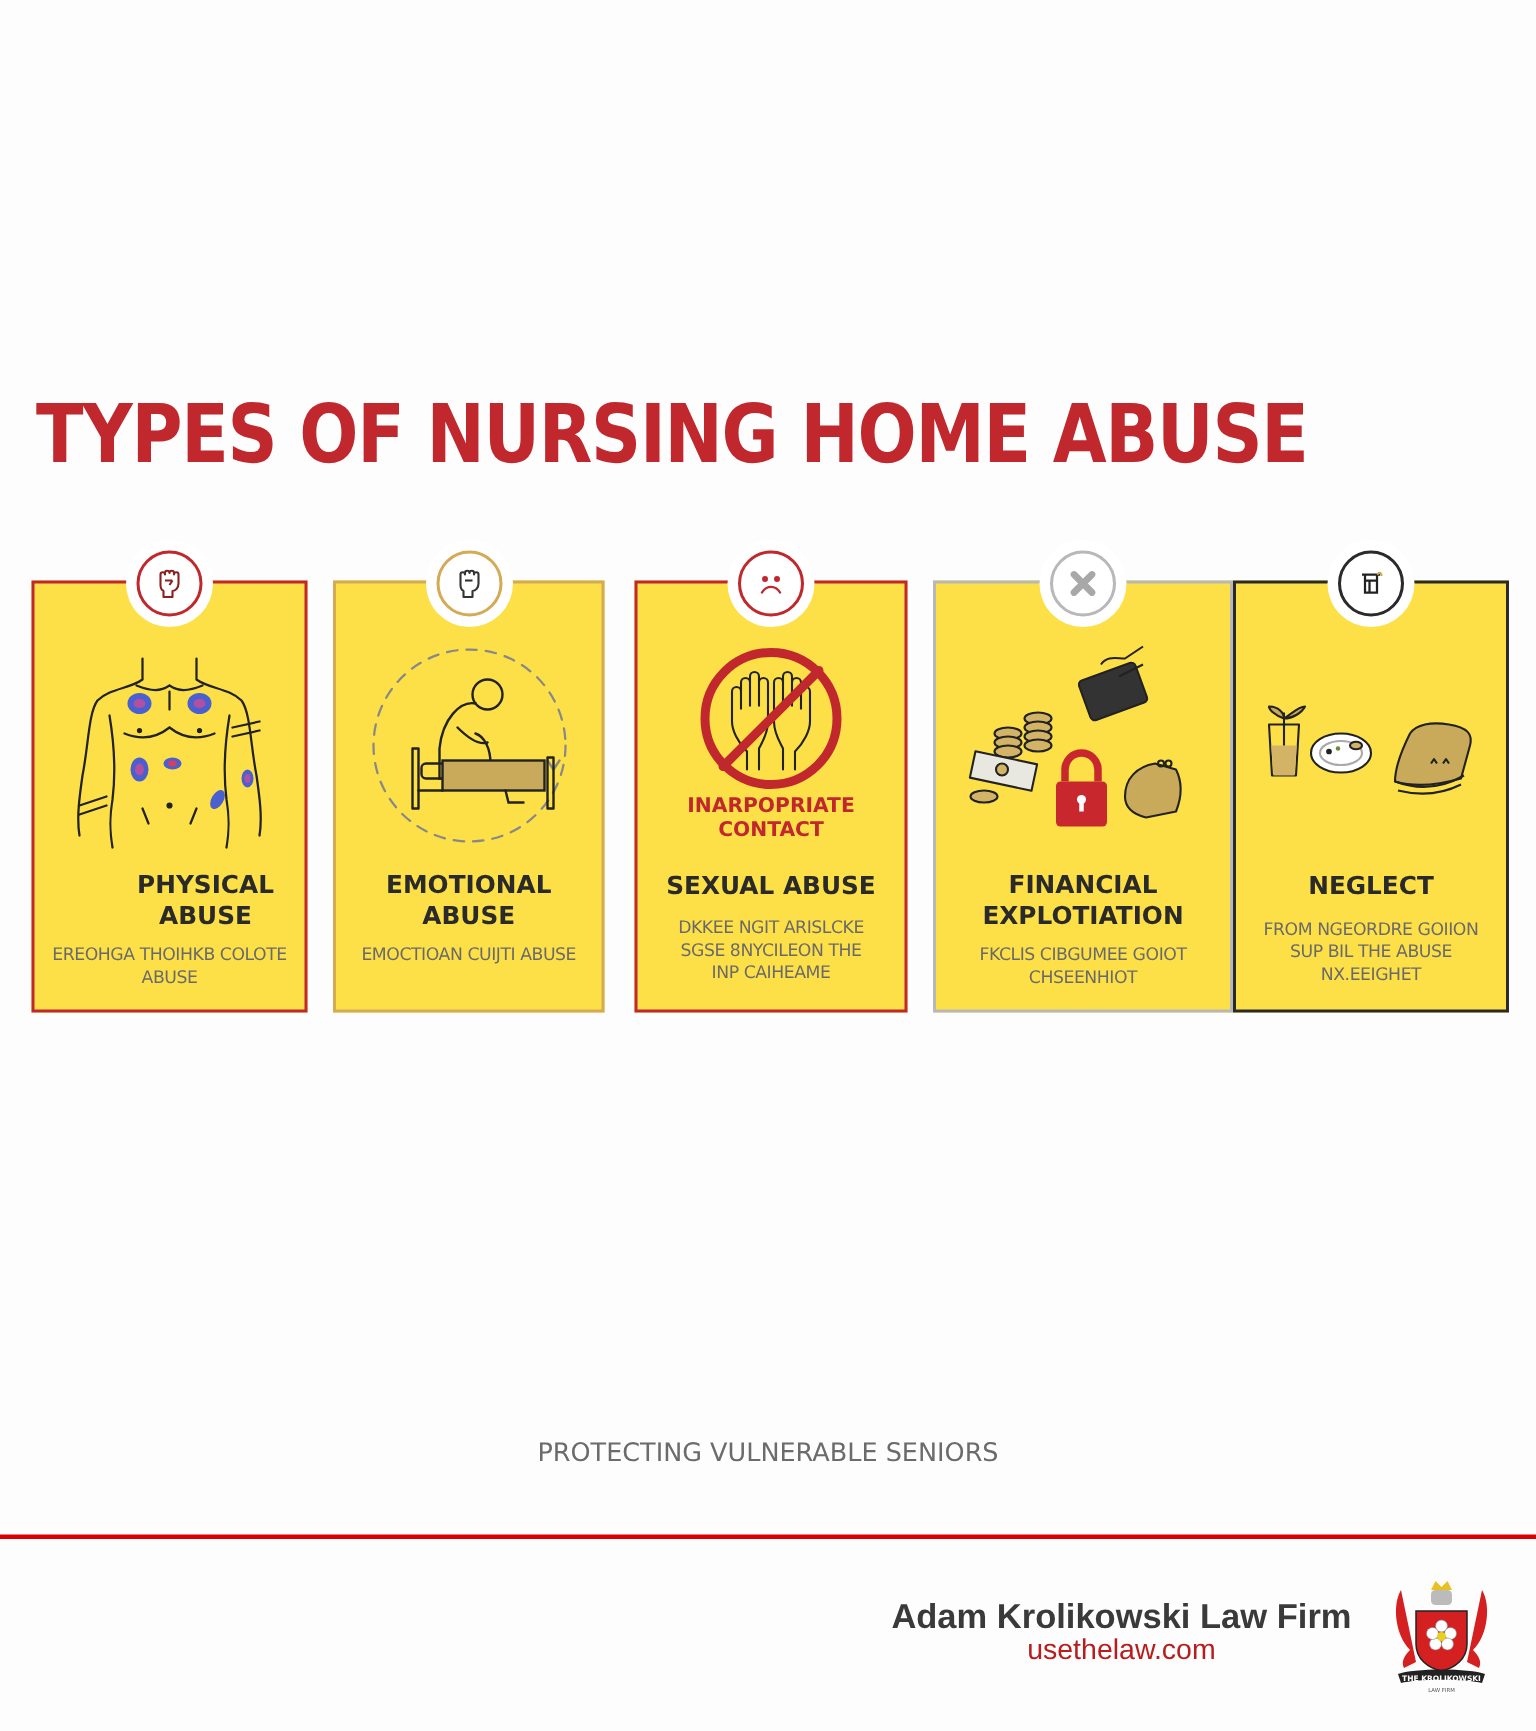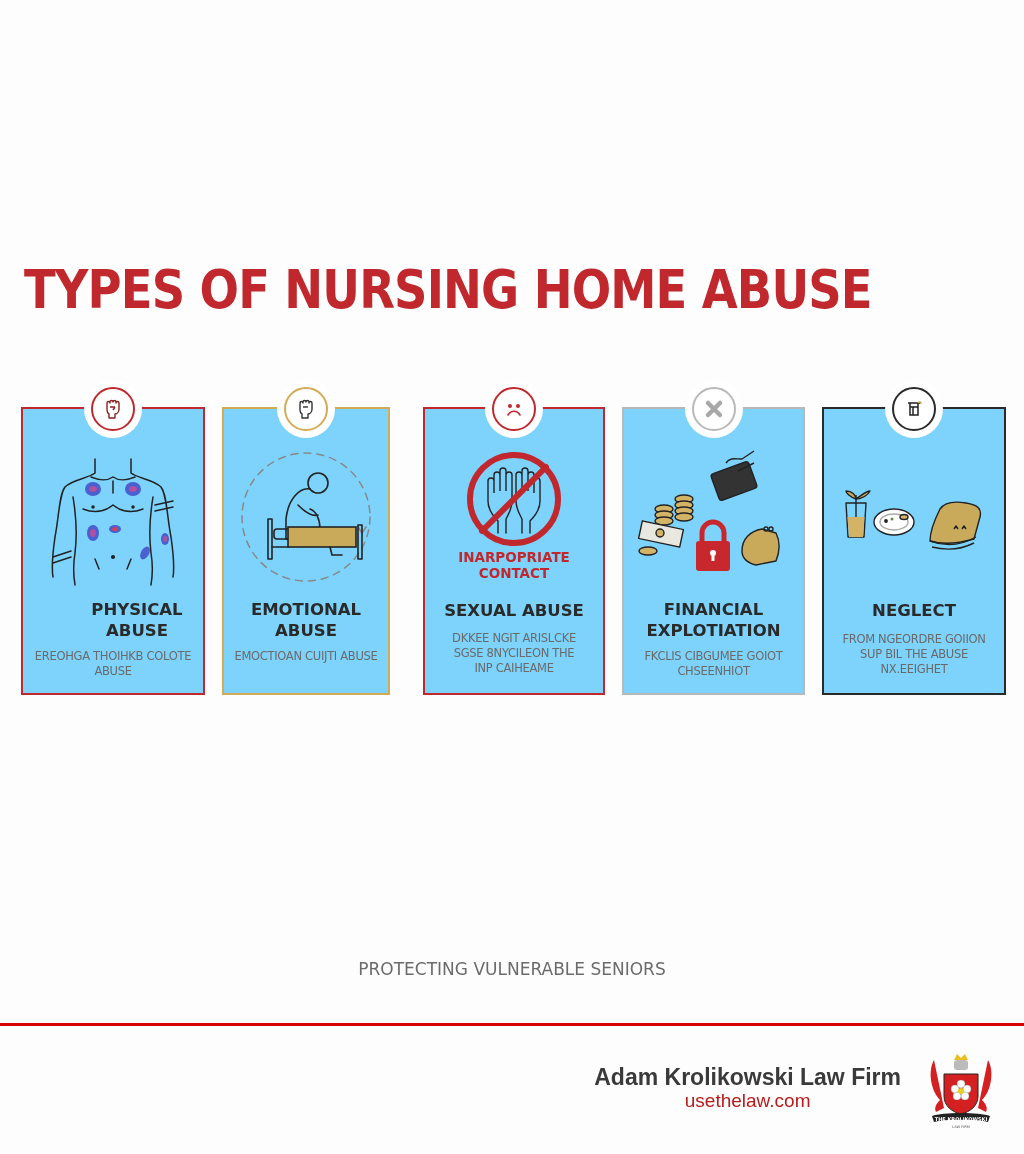--- a/index.html
+++ b/index.html
@@ -9,22 +9,22 @@
     font-family: "Liberation Sans", "DejaVu Sans", sans-serif;
   }
   .title {
     position: absolute; left: 24px; top: 258px;
     font-family: "DejaVu Sans", sans-serif;
     font-weight: bold; font-size: 54px; letter-spacing: -1px;
     color: #c0282d; white-space: nowrap;
     transform: scaleX(0.86); transform-origin: left top;
   }
   .card {
-    position: absolute; top: 407px; height: 288px;
-    border: 2px solid; box-sizing: border-box; background: #7dd3fc;
+    position: absolute; top: 387px; height: 288px;
+    border: 2px solid; box-sizing: border-box; background: #fde047;
   }
   .badge {
     position: absolute; top: -22px; left: 50%; margin-left: -22px;
     width: 40px; height: 40px; border-radius: 50%; border: 2px solid;
     background: #fff; display: flex; align-items: center; justify-content: center;
     box-shadow: 0 0 0 7px #fff;
   }
   .badge svg { width: 26px; height: 26px; }
   .art { position: absolute; left: 0; right: 0; top: 38px; height: 140px; display: flex; justify-content: center; }
   .art svg { height: 140px; width: 160px; }
@@ -98,21 +98,21 @@
   <div class="label" style="top:190px;padding-left:48px;">
     <div>PHYSICAL</div>
     <div>ABUSE</div>
   </div>
   <div class="desc" style="top:240px;">
     <div>EREOHGA THOIHKB COLOTE</div>
     <div>ABUSE</div>
   </div>
 </div>
 
-<div class="card" style="left:222px;width:168px;border-color:#d4aa55;">
+<div class="card" style="left:222px;width:181px;border-color:#d4aa55;">
   <div class="badge" style="border-color:#d4aa55;">
     <svg viewBox="0 0 26 26" fill="none" stroke="#333" stroke-width="1.4" stroke-linejoin="round">
       <path d="M7 11 V7 a1.5 1.5 0 0 1 3 0 V6 a1.5 1.5 0 0 1 3 0 v0 a1.5 1.5 0 0 1 3 0 v1 a1.5 1.5 0 0 1 3 0 v6 c0 3 -2 5 -4 5 v4 h-6 v-4 c-2 -1 -2 -3 -2 -4z"></path>
       <path d="M10 11 h5"></path>
     </svg>
   </div>
   <div class="art">
     <svg viewBox="0 0 160 140" fill="none" stroke="#222" stroke-width="1.6" stroke-linecap="round">
       <circle cx="80" cy="70" r="64" stroke="#888" stroke-dasharray="7 6" stroke-width="1.5"></circle>
       <path d="M132 80 l4 6 l4 -6" stroke="#888"></path>
@@ -161,21 +161,21 @@
   <div class="label" style="top:191px;">
     <div>SEXUAL ABUSE</div>
   </div>
   <div class="desc" style="top:222px;">
     <div>DKKEE NGIT ARISLCKE</div>
     <div>SGSE 8NYCILEON THE</div>
     <div>INP CAIHEAME</div>
   </div>
 </div>
 
-<div class="card" style="left:622px;width:183px;border-color:#b8b8b8;">
+<div class="card" style="left:622px;width:200px;border-color:#b8b8b8;">
   <div class="badge" style="border-color:#b8b8b8;">
     <svg viewBox="0 0 26 26" stroke="#a8a8a8" stroke-width="4.5" stroke-linecap="round">
       <path d="M7 7 L19 19 M19 7 L7 19"></path>
     </svg>
   </div>
   <div class="art">
     <svg viewBox="0 0 160 140" stroke="#222" stroke-width="1.4" stroke-linejoin="round">
       <g fill="#d3b467">
         <ellipse cx="50" cy="52" rx="9" ry="4"></ellipse>
           <ellipse cx="50" cy="58" rx="9" ry="4"></ellipse>

